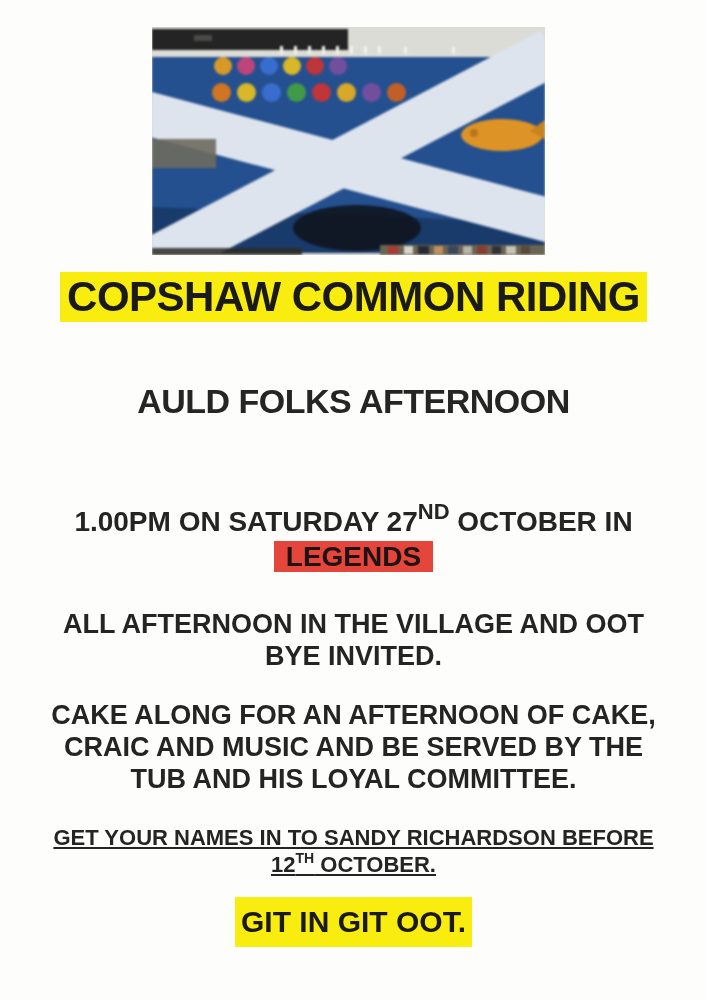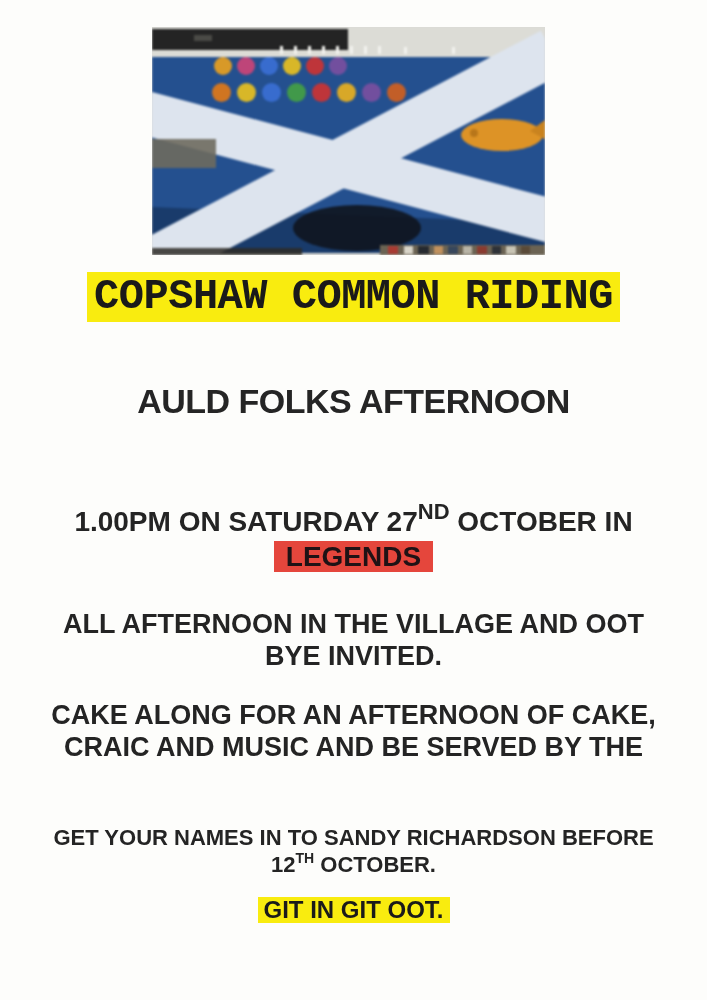--- a/index.html
+++ b/index.html
@@ -33,40 +33,39 @@
   .hl-red{
     background:#e5463c;
     color:#1f1215;
     display:inline-block;
   }
 
   .title-band{top:272px;}
   .title-band .hl-yellow{
     font-size:42px;line-height:50px;letter-spacing:-0.5px;
     padding:0 7px;
-    font-family:Liberation Mono, monospace;
   }
 
   .heading{top:376px;font-size:34px;line-height:51px;color:#252525;letter-spacing:-0.5px;}
 
   .when{top:505px;font-size:28px;line-height:33px;color:#242424;}
   .when sup{font-size:22px;position:relative;top:-2px;vertical-align:super;line-height:0;}
 
   .venue{top:541px;}
   .venue .hl-red{font-size:28px;line-height:31px;padding:0 12px;}
 
   .invite{top:608px;font-size:27px;line-height:32px;color:#242424;}
 
   .desc{top:699px;font-size:27px;line-height:32px;color:#242424;}
 
-  .rsvp{top:824px;font-size:22px;line-height:27px;color:#242424;}
+  .rsvp{top:824px;font-size:22px;line-height:27px;color:#242424;text-decoration:underline;}
   .rsvp sup{font-size:14px;position:relative;top:-1px;vertical-align:super;line-height:0;}
 
   .footer-line{top:897px;}
-  .footer-line .hl-yellow{font-size:24px;line-height:26px;padding:0 6px;color:#1a1a1a;}
+  .footer-line .hl-yellow{font-size:30px;line-height:26px;padding:12px 6px;color:#1a1a1a;}
 </style>
 </head>
 <body>
 
 <div class="page">
 
   <div class="photo">
     <div class="photo-inner">
       <svg width="393" height="228" viewBox="0 0 393 228">
 
@@ -156,20 +155,21 @@
   </div>
 
   <div class="center-block invite">
     <div>ALL AFTERNOON IN THE VILLAGE AND OOT</div>
     <div>BYE INVITED.</div>
   </div>
 
   <div class="center-block desc">
     <div>CAKE ALONG FOR AN AFTERNOON OF CAKE,</div>
     <div>CRAIC AND MUSIC AND BE SERVED BY THE</div>
+    <div>TUB AND HIS LOYAL COMMITTEE.</div>
   </div>
 
   <div class="center-block rsvp">
     <div>GET YOUR NAMES IN TO SANDY RICHARDSON BEFORE</div>
     <div><span>12</span><sup>TH</sup><span> OCTOBER.</span></div>
   </div>
 
   <div class="center-block footer-line">
     <span class="hl-yellow">GIT IN GIT OOT.</span>
   </div>

